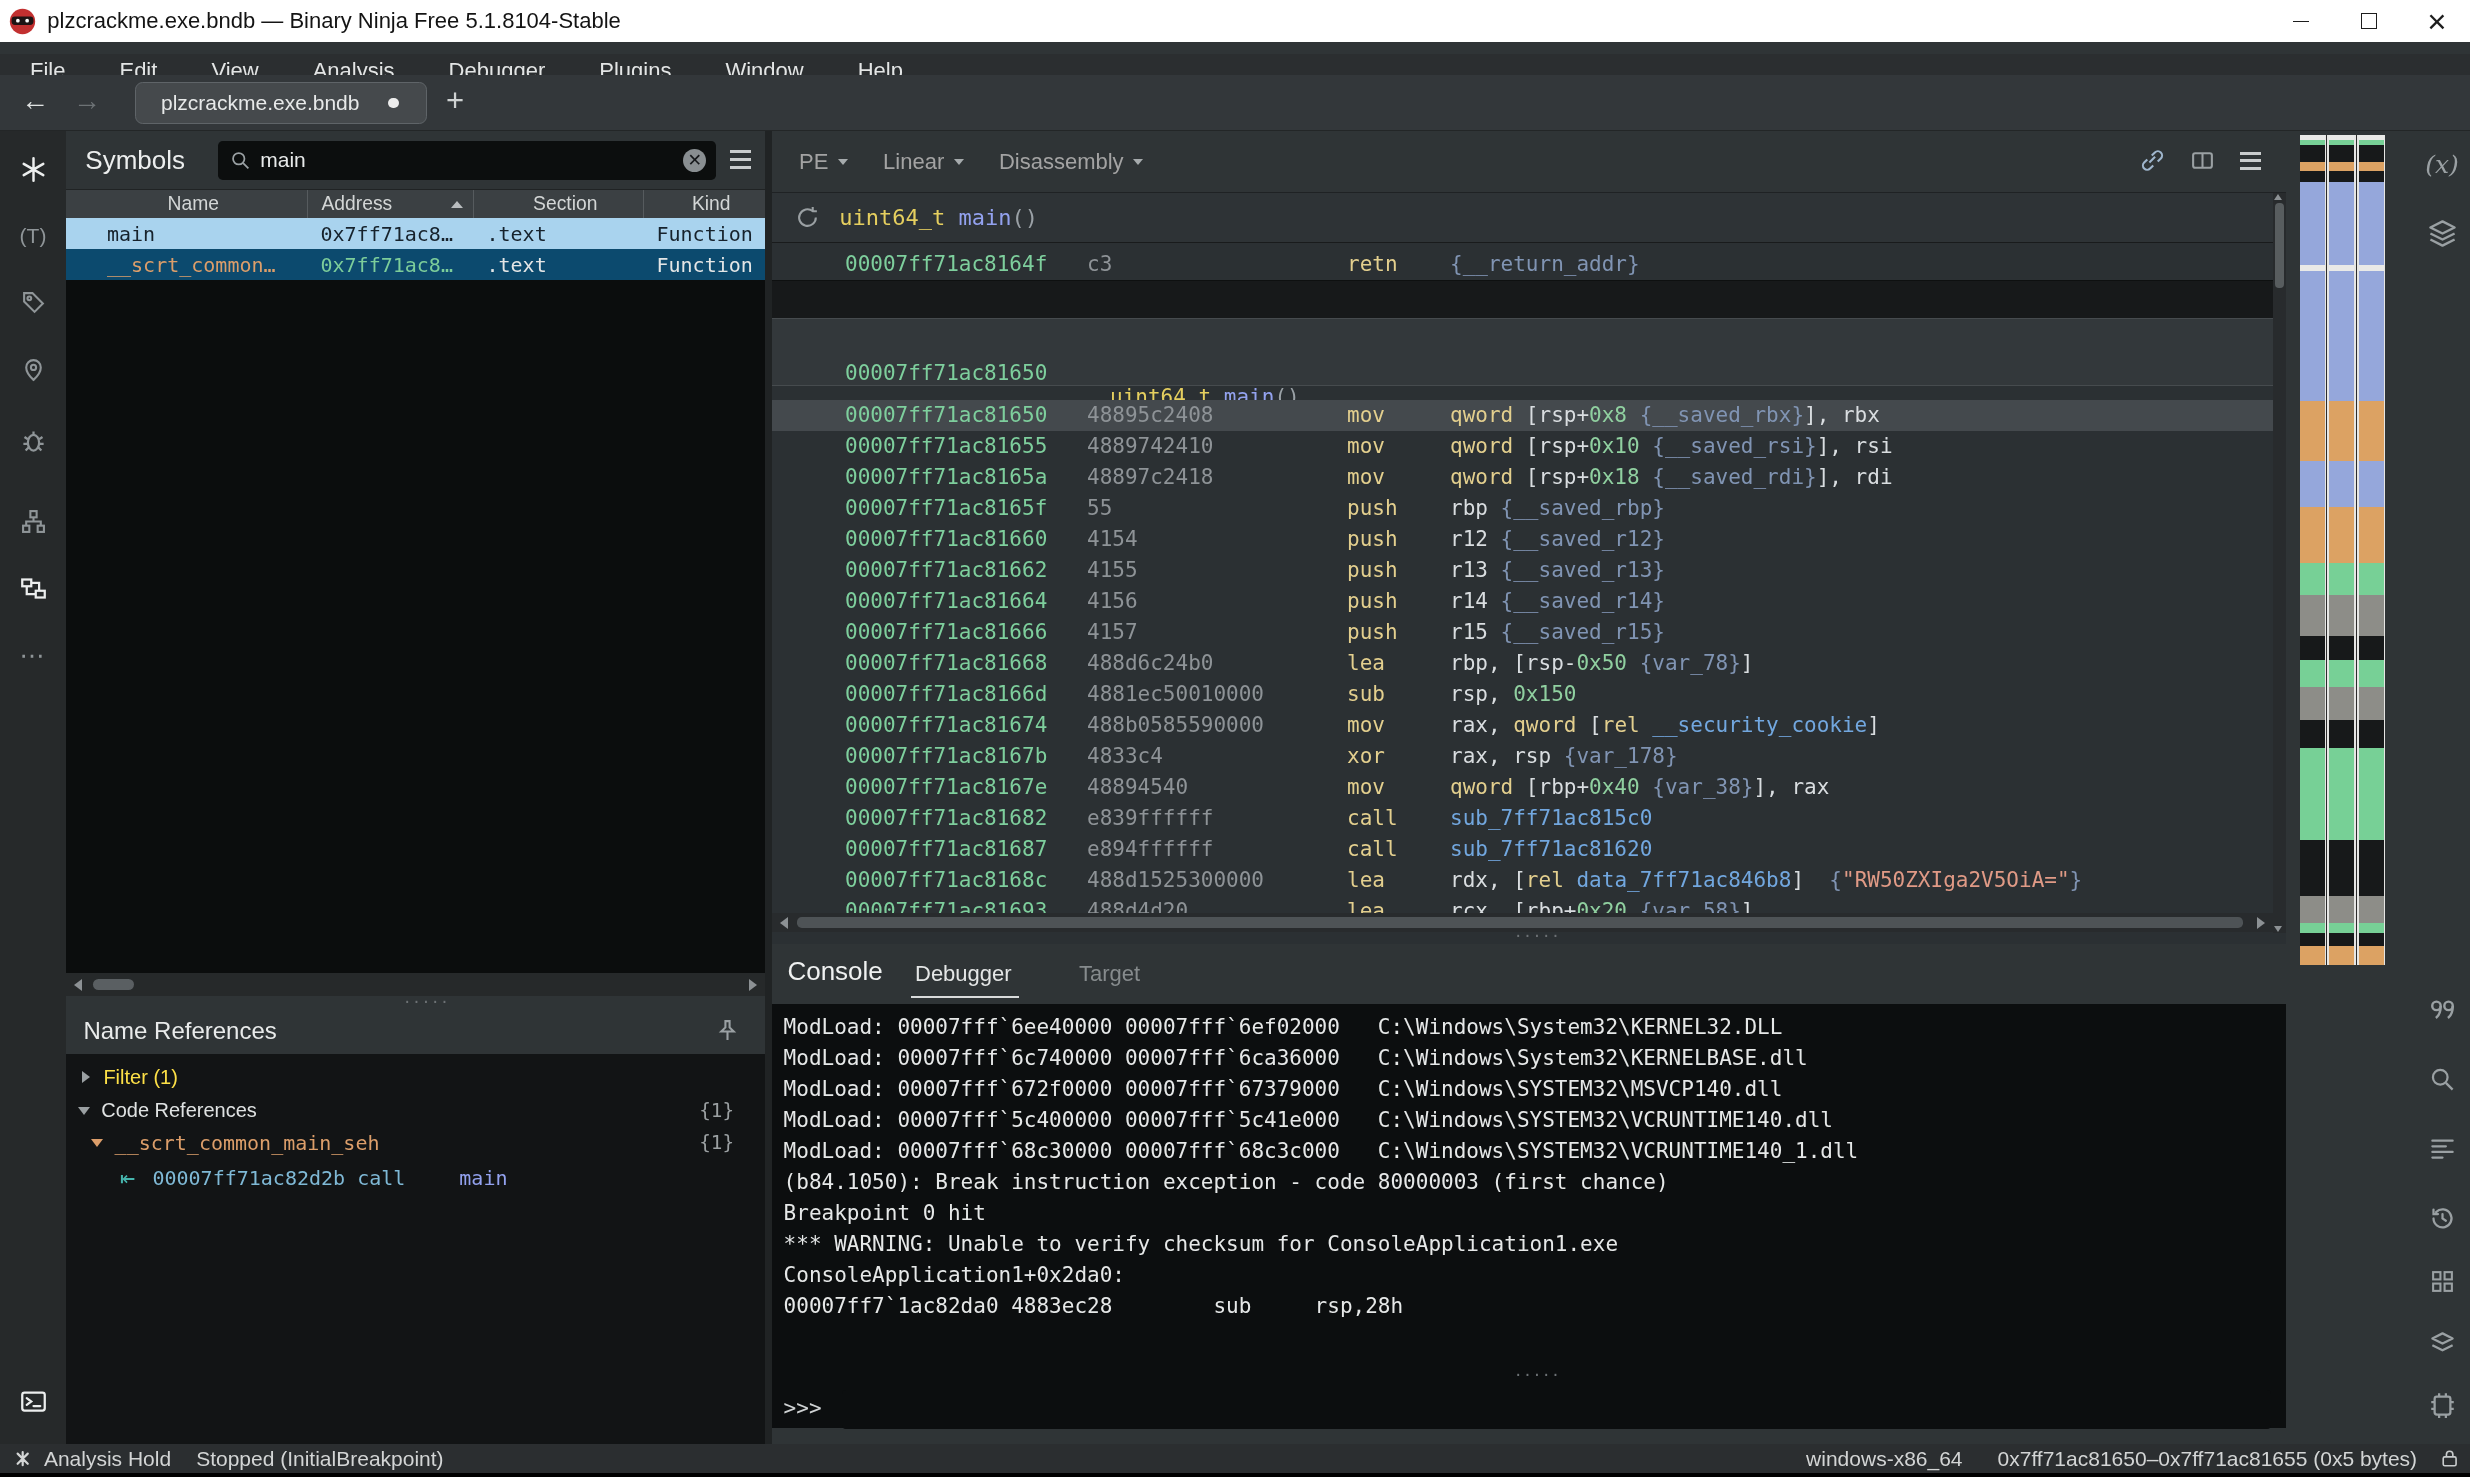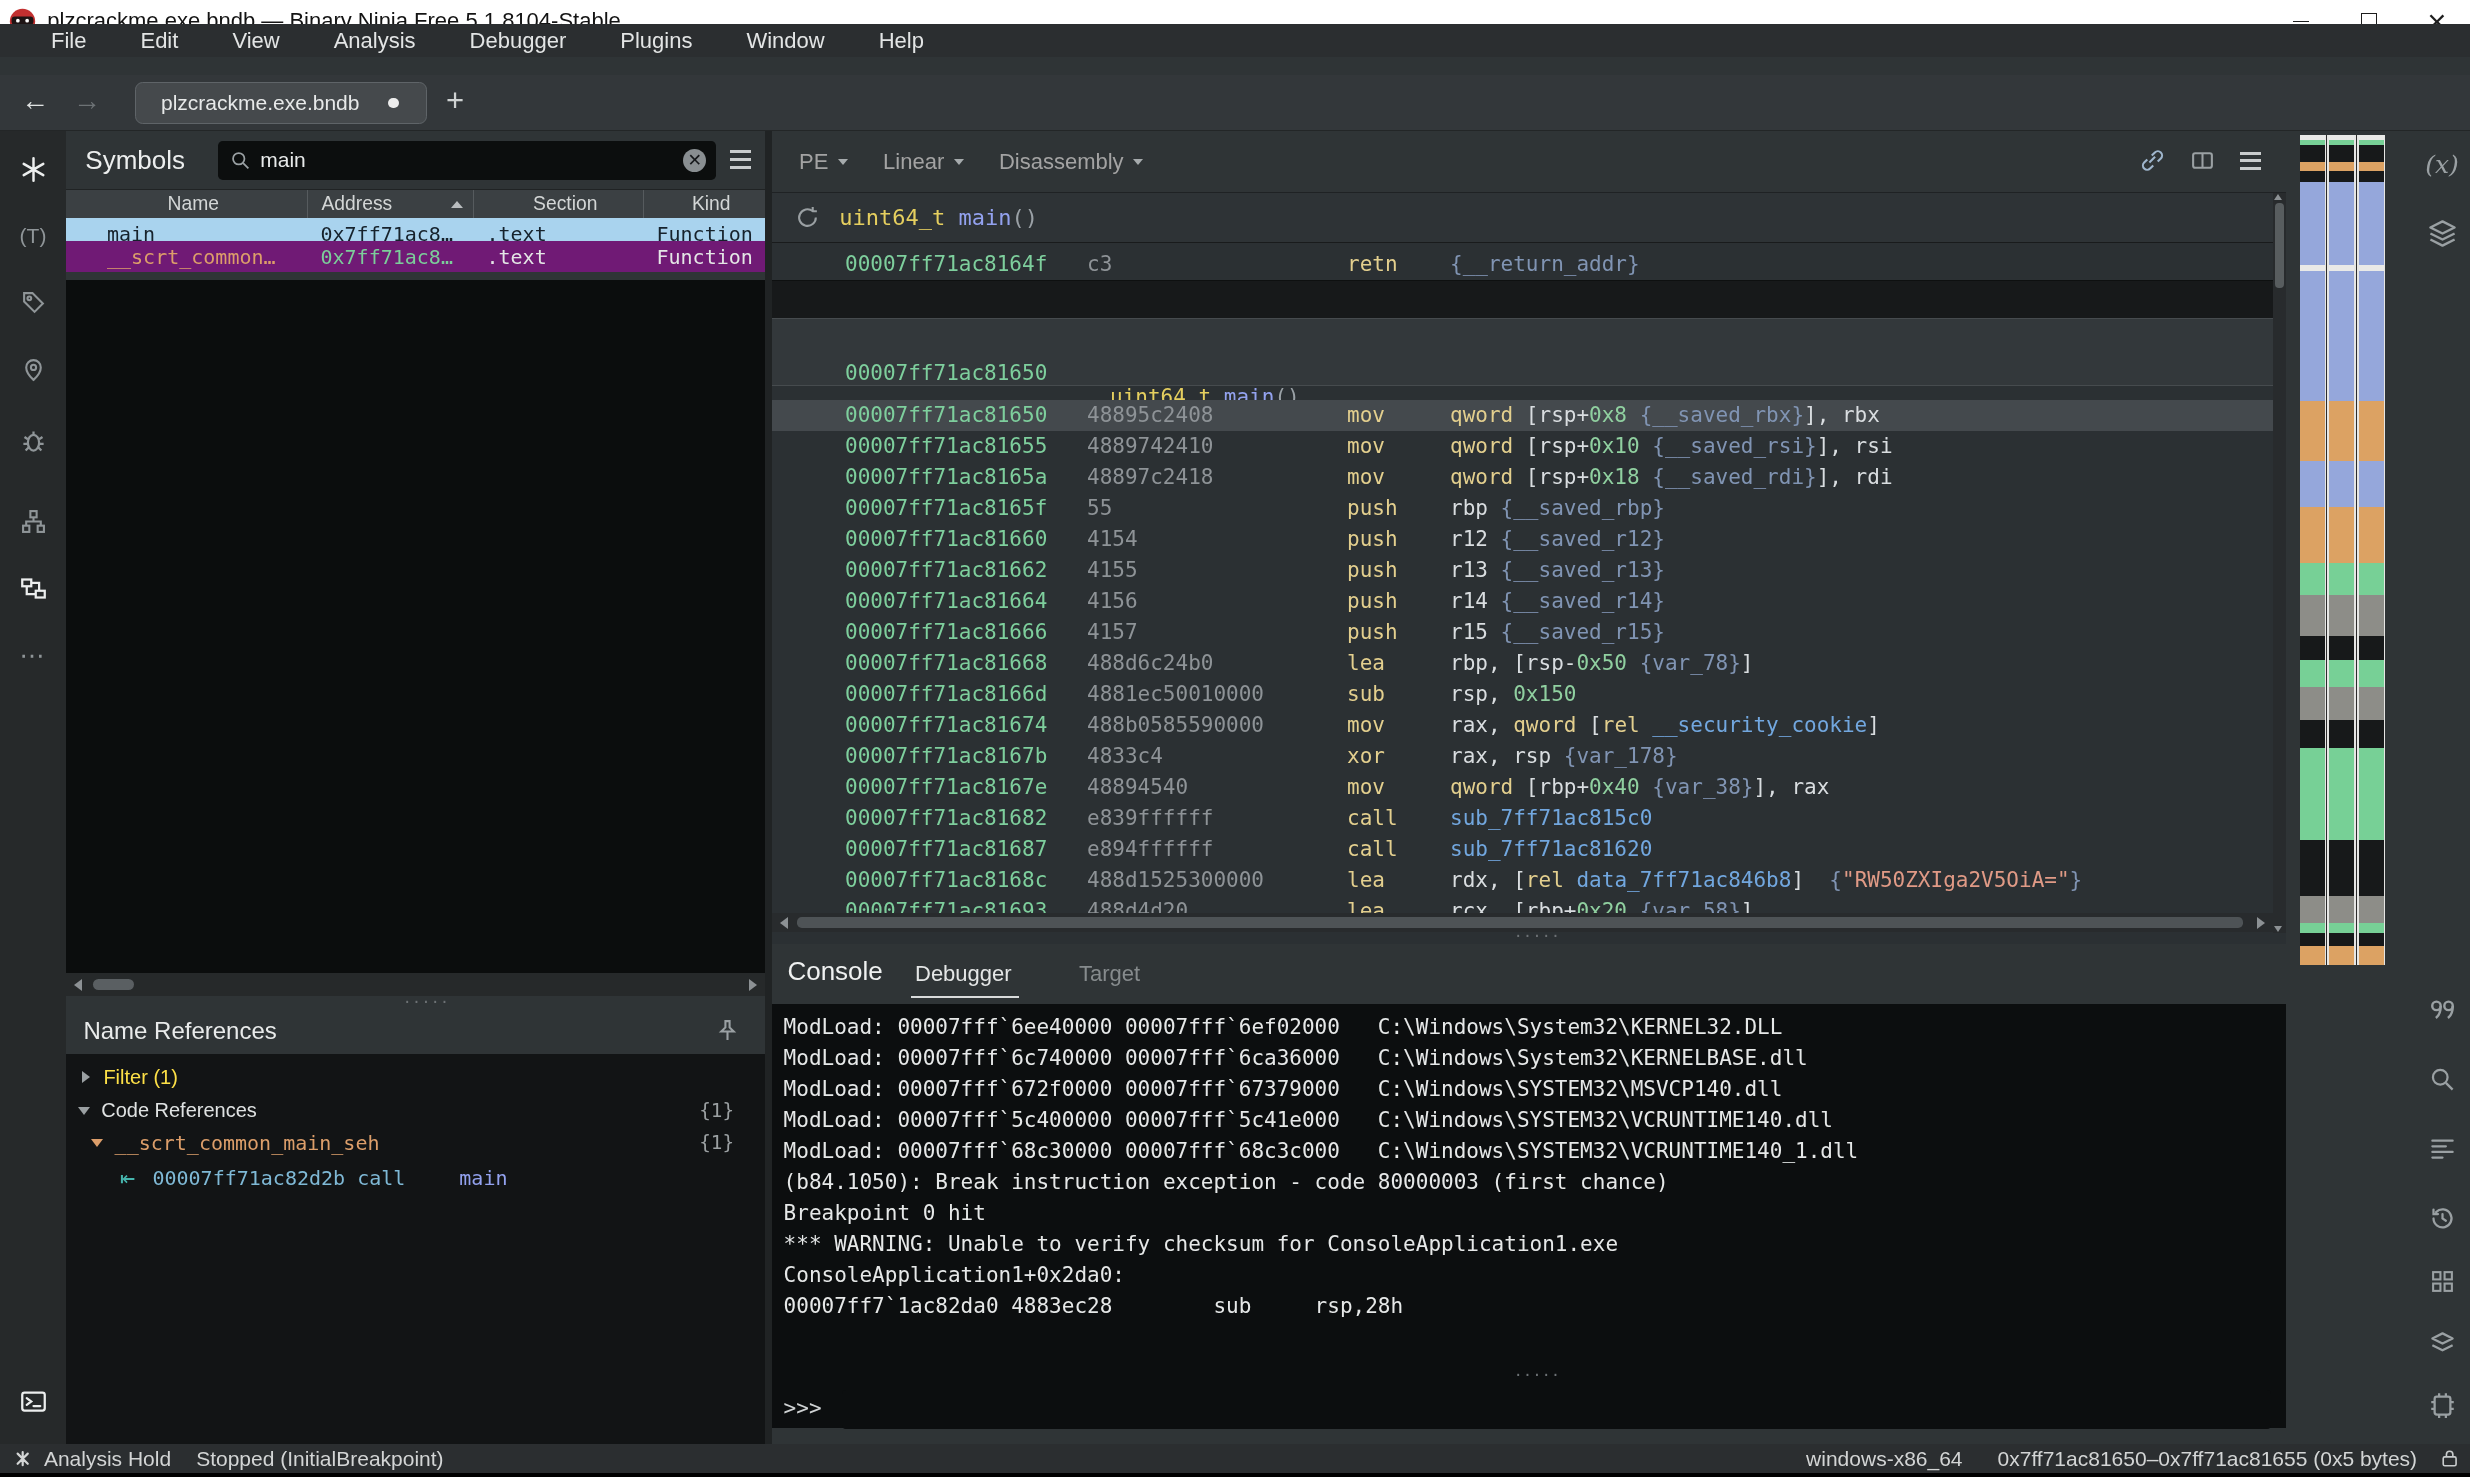--- a/index.html
+++ b/index.html
@@ -10,22 +10,22 @@
   .titlebar{position:absolute;left:0;top:0;width:2471px;height:42px;background:#ffffff;
             display:flex;align-items:center;}
   .app-icon{width:27px;height:27px;margin-left:8.7px;flex:0 0 auto;}
   .title-text{margin-left:11.6px;font-size:22px;color:#141414;}
   .win-controls{margin-left:auto;display:flex;height:42px;}
   .win-btn{width:68px;height:42px;display:flex;align-items:center;justify-content:center;color:#1d1d1d;}
   .min-glyph{width:16.4px;height:0;border-bottom:1.9px solid #1d1d1d;}
   .max-glyph{width:13.5px;height:13.5px;border:1.9px solid #1d1d1d;}
   .close-glyph{font-size:33px;line-height:33px;color:#1d1d1d;}
   
-  .menubar{position:absolute;left:0;top:24px;width:2471px;height:33px;background:#2b2e30;
-           display:flex;align-items:center;padding-left:51px;gap:54px;box-sizing:border-box;}
+  .menubar{position:absolute;left:0;top:54px;width:2471px;height:33px;background:#2b2e30;
+           display:flex;align-items:center;padding-left:30px;gap:54px;box-sizing:border-box;}
   .menu-item{font-size:22px;color:#e3e5e5;}
   
   .tabbar{position:absolute;left:0;top:75px;width:2471px;height:56px;background:#33373a;
           border-bottom:1px solid #232627;box-sizing:border-box;}
   .nav-arrow{position:absolute;top:9.7px;font-size:28px;}
   .nav-back{left:21px;color:#dfe2e2;}
   .nav-fwd{left:73px;color:#6d7275;}
   .tab{position:absolute;left:135px;top:6.8px;width:292px;height:42px;background:#45494c;
        border:1px solid #5f6468;border-radius:7.7px;display:flex;align-items:center;box-sizing:border-box;}
   .tab-label{margin-left:25px;font-size:21px;color:#e7e9e9;}
@@ -298,21 +298,21 @@
           <span>Kind</span>
         </div>
     </div>
 
     <div class="sym-row mono row-sel" style="top:87px">
       <span class="sr-name">main</span>
       <span class="sr-addr">0x7ff71ac8…</span>
       <span class="sr-sec">.text</span>
       <span class="sr-kind">Function</span>
     </div>
-    <div class="sym-row mono" style="top:110px;background:#701a75">
+    <div class="sym-row mono" style="top:118px;background:#0c4a6e">
       <span class="sr-name c-orange">__scrt_common…</span>
       <span class="sr-addr c-green">0x7ff71ac8…</span>
       <span class="sr-sec c-white">.text</span>
       <span class="sr-kind c-white">Function</span>
     </div>
     <div class="sym-fill"></div>
 
     <div class="hscroll sym-hscroll">
       <span class="tri-l"></span>
       <span class="hthumb" style="width:41px"></span>

